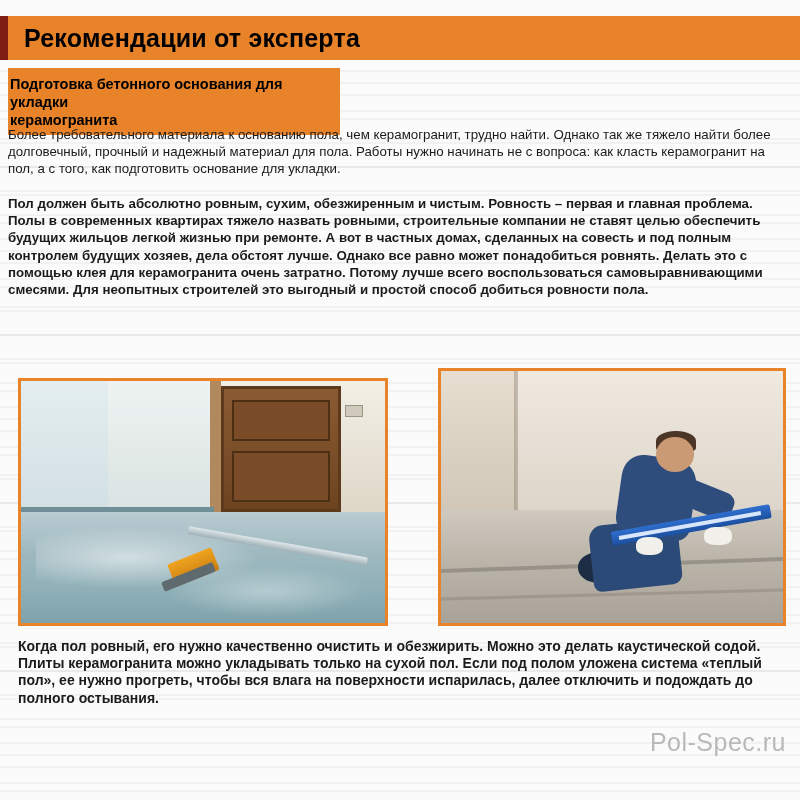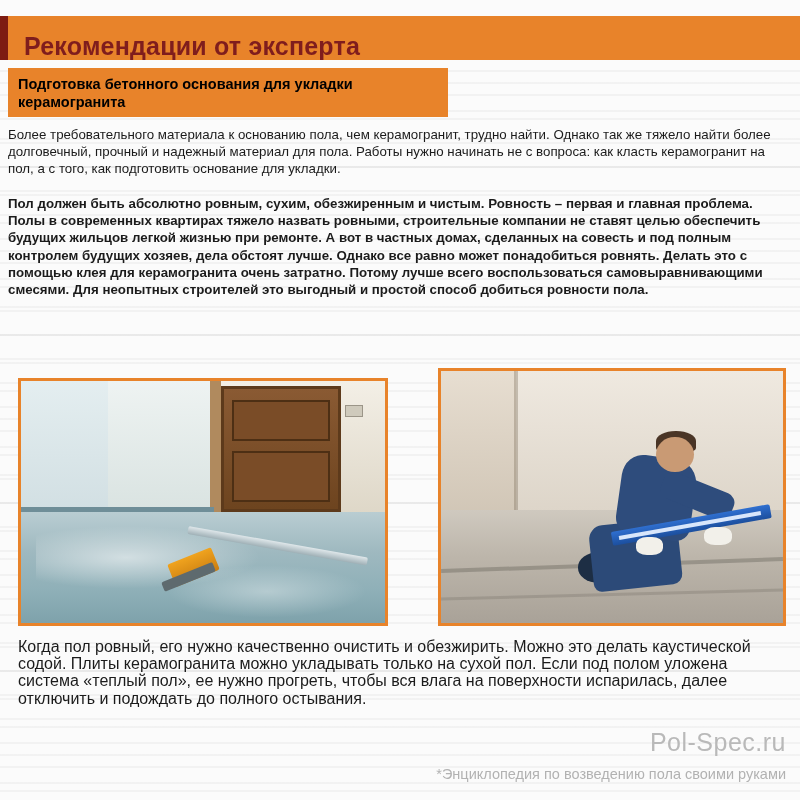--- a/index.html
+++ b/index.html
@@ -48,34 +48,33 @@
     left: 0; top: 0;
     width: 8px; height: 44px;
     background: #7d1c12;
   }
   #title-text {
     position: absolute;
     left: 24px;
     top: 8px;
     font-size: 25px;
     font-weight: bold;
-    color: #7f1d1d;
+    color: #000000;
     letter-spacing: 0.2px;
     white-space: nowrap;
-    margin-top: 8px;
   }
 
   #subtitle-bar {
     position: absolute;
     left: 8px;
     top: 68px;
-    width: 440px;
+    width: 332px;
     min-height: 44px;
     background: #e8832a;
-    padding: 7px 10px 6px 10px;
+    padding: 7px 10px 6px 2px;
     box-sizing: border-box;
   }
   #subtitle-text {
     font-size: 14.5px;
     font-weight: bold;
     color: #000000;
     line-height: 18px;
     white-space: pre-line;
   }
 
@@ -274,23 +273,24 @@
     transform: rotate(-10deg);
     transform-origin: left center;
   }
 
   
   #caption {
     position: absolute;
     left: 18px;
     top: 638px;
     width: 770px;
-    font-size: 16px;
+    font-size: 14px;
     line-height: 17.2px;
     color: #1b1b1b;
+    font-weight: bold;
   }
 
   
   #watermark {
     position: absolute;
     right: 14px;
     top: 728px;
     font-size: 25px;
     color: #b9b9b9;
     font-weight: normal;
@@ -356,14 +356,13 @@
     <div class="ph" id="pr-head"></div>
     <div class="ph" id="pr-level"></div>
     <div class="ph" id="pr-level-strip"></div>
     <div class="ph" id="pr-glove-a"></div>
     <div class="ph" id="pr-glove-b"></div>
   </div>
 
   <div id="caption">Когда пол ровный, его нужно качественно очистить и обезжирить. Можно это делать каустической содой. Плиты керамогранита можно укладывать только на сухой пол. Если под полом уложена система «теплый пол», ее нужно прогреть, чтобы вся влага на поверхности испарилась, далее отключить и подождать до полного остывания.</div>
 
   <div id="watermark">Pol-Spec.ru</div>
-  <div id="watermark-sub">*Энциклопедия по возведению пола своими руками</div>
 </div>
 
 </body></html>

